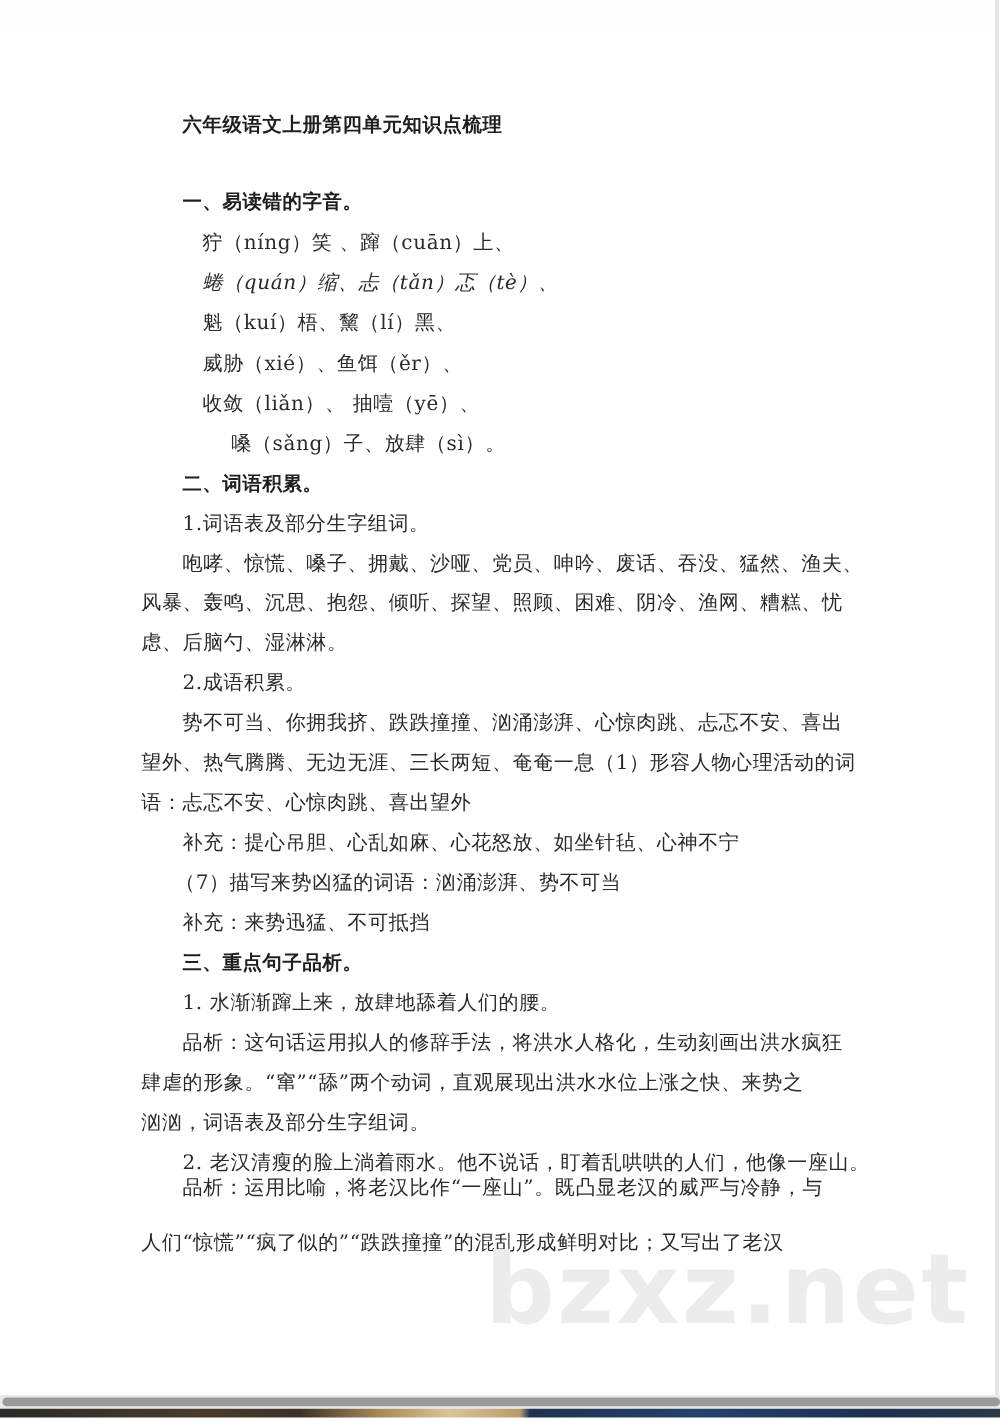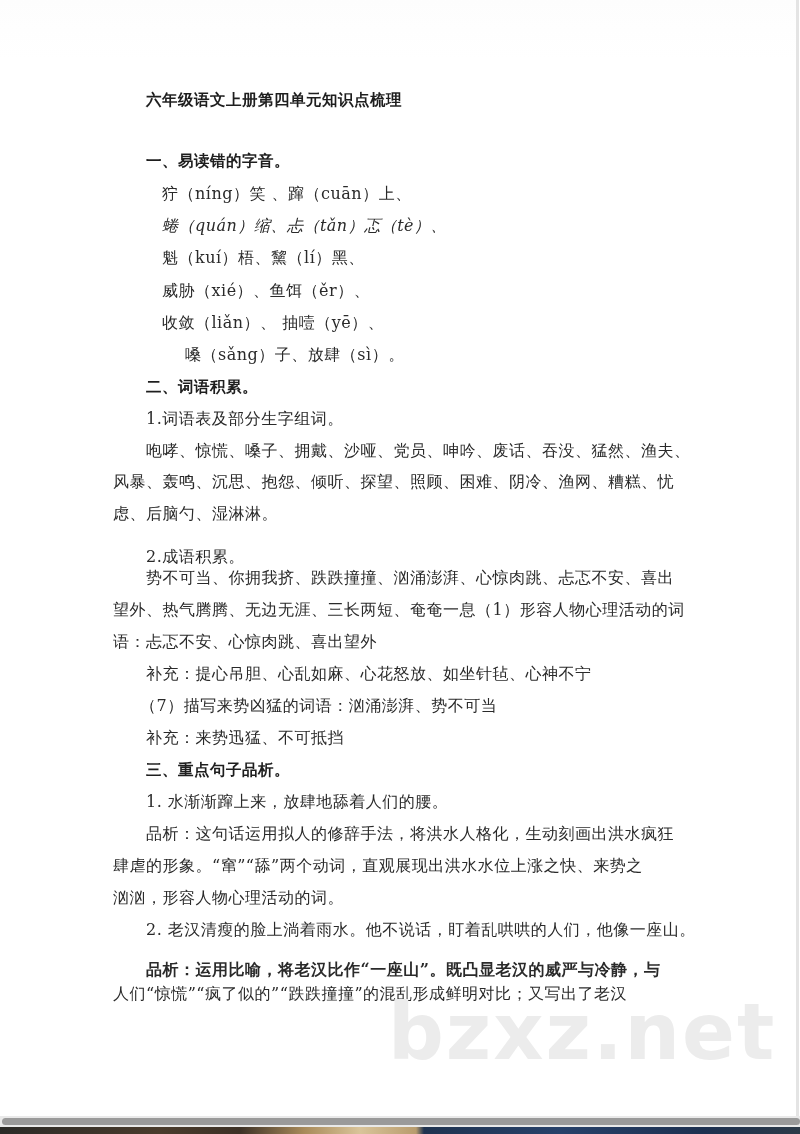--- a/index.html
+++ b/index.html
@@ -47,35 +47,35 @@
   <div class="line" style="left:162px; top:248px;">魁（kuí）梧、黧（lí）黑、</div>
   <div class="line" style="left:162px; top:281px;">威胁（xié）、鱼饵（ěr）、</div>
   <div class="line" style="left:162px; top:313px;">收敛（liǎn）、 抽噎（yē）、</div>
   <div class="line" style="left:162px; top:345px;padding-left:23px;">嗓（sǎng）子、放肆（sì）。</div>
 
   <div class="line h" style="left:146px; top:377px;">二、词语积累。</div>
   <div class="line" style="left:146px; top:409px;">1.词语表及部分生字组词。</div>
   <div class="line" style="left:146px; top:441px;">咆哮、惊慌、嗓子、拥戴、沙哑、党员、呻吟、废话、吞没、猛然、渔夫、</div>
   <div class="line" style="left:113px; top:472px;">风暴、轰鸣、沉思、抱怨、倾听、探望、照顾、困难、阴冷、渔网、糟糕、忧</div>
   <div class="line" style="left:113px; top:504px;">虑、后脑勺、湿淋淋。</div>
-  <div class="line" style="left:146px; top:536px;margin-top:11px;">2.成语积累。</div>
+  <div class="line" style="left:146px; top:536px;">2.成语积累。</div>
   <div class="line" style="left:146px; top:568px;">势不可当、你拥我挤、跌跌撞撞、汹涌澎湃、心惊肉跳、忐忑不安、喜出</div>
   <div class="line" style="left:113px; top:600px;">望外、热气腾腾、无边无涯、三长两短、奄奄一息（1）形容人物心理活动的词</div>
   <div class="line" style="left:113px; top:632px;">语：忐忑不安、心惊肉跳、喜出望外</div>
   <div class="line" style="left:146px; top:664px;">补充：提心吊胆、心乱如麻、心花怒放、如坐针毡、心神不宁</div>
   <div class="line" style="left:140px; top:696px;">（7）描写来势凶猛的词语：汹涌澎湃、势不可当</div>
   <div class="line" style="left:146px; top:728px;">补充：来势迅猛、不可抵挡</div>
 
   <div class="line h" style="left:146px; top:760px;">三、重点句子品析。</div>
   <div class="line" style="left:146px; top:792px;">1. 水渐渐蹿上来，放肆地舔着人们的腰。</div>
   <div class="line" style="left:146px; top:824px;">品析：这句话运用拟人的修辞手法，将洪水人格化，生动刻画出洪水疯狂</div>
   <div class="line" style="left:113px; top:856px;">肆虐的形象。“窜”“舔”两个动词，直观展现出洪水水位上涨之快、来势之</div>
-  <div class="line" style="left:113px; top:888px;">汹汹，形容人物心理活动的词。</div>
+  <div class="line" style="left:113px; top:888px;">汹汹，词语表及部分生字组词。</div>
   <div class="line" style="left:146px; top:920px;">2. 老汉清瘦的脸上淌着雨水。他不说话，盯着乱哄哄的人们，他像一座山。</div>
-  <div class="line" style="left:146px; top:960px;font-weight:bold;">品析：运用比喻，将老汉比作“一座山”。既凸显老汉的威严与冷静，与</div>
+  <div class="line" style="left:146px; top:940px;">品析：运用比喻，将老汉比作“一座山”。既凸显老汉的威严与冷静，与</div>
   <div class="line" style="left:113px; top:984px;">人们“惊慌”“疯了似的”“跌跌撞撞”的混乱形成鲜明对比；又写出了老汉</div>
 
   <div class="watermark">bzxz.net</div>
 </div>
 
 <div class="hscroll-track"></div>
 <div class="hscroll"></div>
 <div class="strip"></div>
 
 </body></html>

